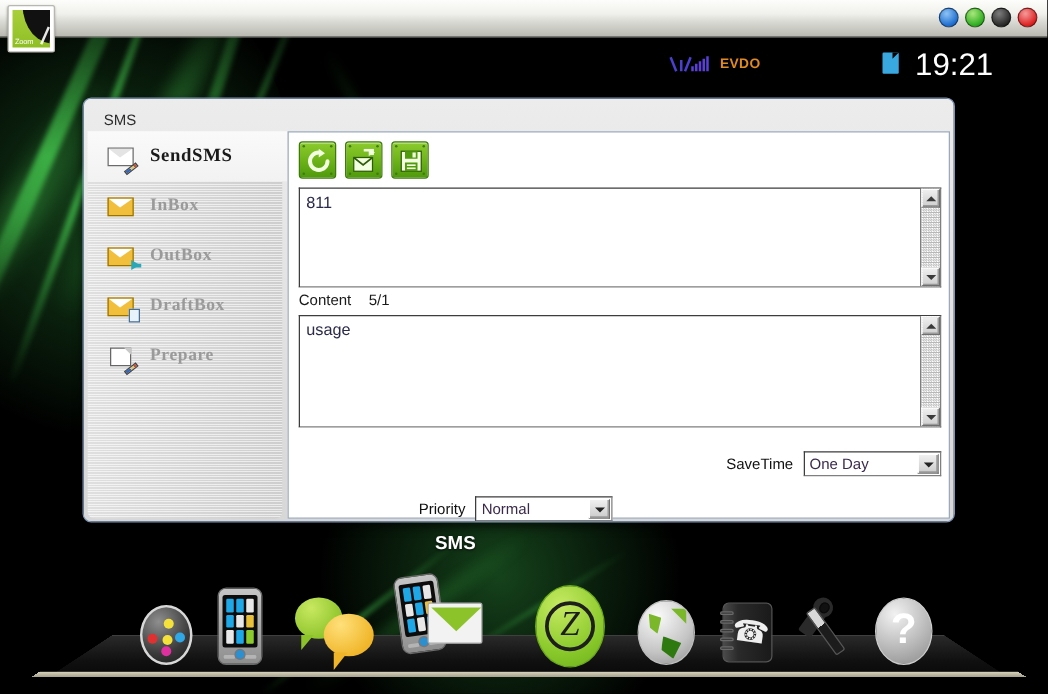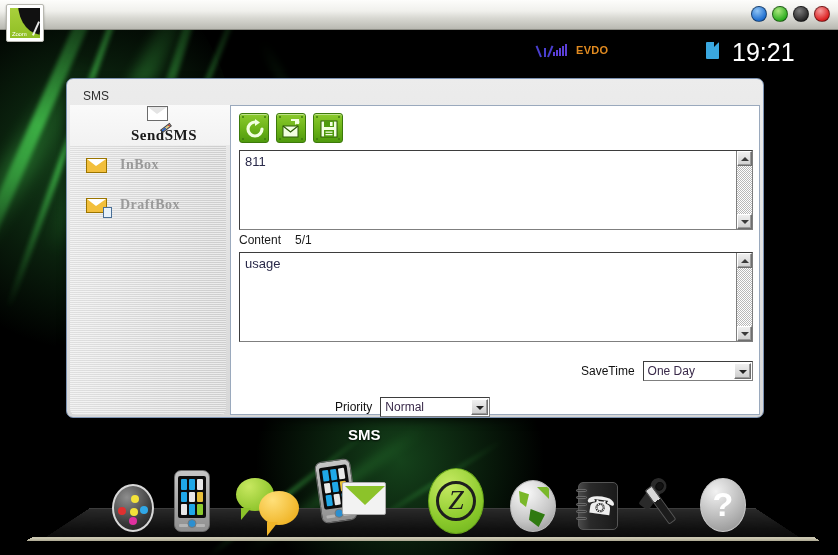--- a/index.html
+++ b/index.html
@@ -71,21 +71,21 @@
   }
   #zoom-logo .ztext {
     position: absolute; left: 2px; bottom: 1px; font-size: 6px; color: #fff;
     font-family: "Liberation Sans", sans-serif; letter-spacing: -.2px;
   }
 
   #statusbar {
     position: absolute; left: 0; top: 31px; width: 838px; height: 39px;
     display: flex; align-items: center;
   }
-  #signal-group { position: absolute; left: 540px; top: 44px; display: flex; align-items: flex-start; gap: 3px; }
+  #signal-group { position: absolute; left: 540px; top: 44px; display: flex; align-items: center; gap: 3px; }
   .sig-ant { width: 10px; height: 13px; position: relative; }
   .sig-ant::before, .sig-ant::after {
     content: ""; position: absolute; bottom: 0; width: 2px; height: 12px; background: #4a3fd0;
   }
   .sig-ant::before { left: 0; transform: rotate(-22deg); transform-origin: bottom; }
   .sig-ant::after  { left: 7px; transform: rotate(22deg); transform-origin: bottom; }
   .sig-stem { position: absolute; left: 4px; bottom: 0; width: 2px; height: 9px; background: #4a3fd0; }
   .bars { display: flex; align-items: flex-end; gap: 1px; }
   .bar { width: 2px; background: #5b3fd8; }
   .bar.b1 { height: 4px; }
@@ -130,21 +130,20 @@
       linear-gradient(to right, #e4e4e4, #d3d3d3);
     border-radius: 0 0 6px 6px;
   }
   .nav-item {
     position: relative; height: 40px; display: flex; align-items: center;
     padding-left: 16px; cursor: default;
   }
   .nav-item.active {
     background: linear-gradient(to bottom, #fafafa, #f2f2f2);
     width: 160px;
-    flex-direction: column;
   }
   .nav-label {
     margin-left: 12px; font-size: 14px;
     font-family: "Liberation Serif", serif; font-weight: bold;
     color: #9a9a9a; letter-spacing: .5px;
   }
   .nav-item.active .nav-label { color: #1a1a1a; font-size: 15px; }
 
   
   .ic { position: relative; width: 22px; height: 17px; flex: 0 0 22px; }
@@ -487,29 +486,43 @@
         <span class="nav-label">SendSMS</span>
       </div>
 
       <div class="nav-item">
         <span class="ic">
           <span class="env env-y"></span>
         </span>
         <span class="nav-label">InBox</span>
       </div>
 
+      <div class="nav-item">
+        <span class="ic">
+          <span class="env env-y"></span>
+            <span class="arrow-r"></span>
+        </span>
+        <span class="nav-label">OutBox</span>
+      </div>
 
       <div class="nav-item">
         <span class="ic">
           <span class="env env-y"></span>
             <span class="doc-mini"></span>
         </span>
         <span class="nav-label">DraftBox</span>
       </div>
 
+      <div class="nav-item">
+        <span class="ic">
+          <span class="note"></span>
+            <span class="pencil"></span>
+        </span>
+        <span class="nav-label">Prepare</span>
+      </div>
     </div>
 
     <div id="content">
 
       <div id="toolbar">
         <div class="tbtn">
           <span class="screw tl"></span>
             <span class="screw tr"></span>
             <span class="screw bl"></span>
             <span class="screw br"></span>

